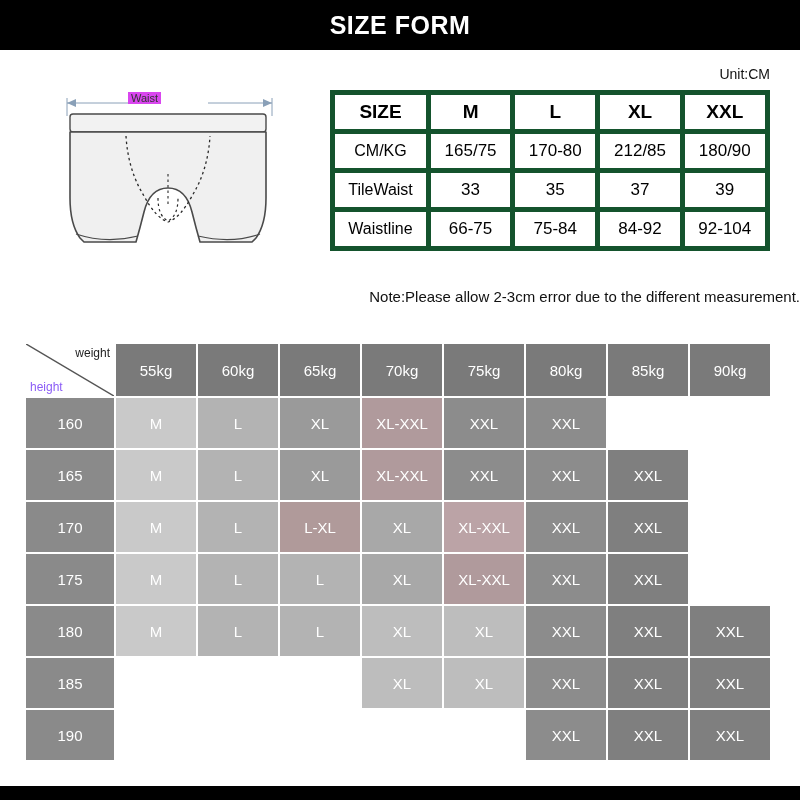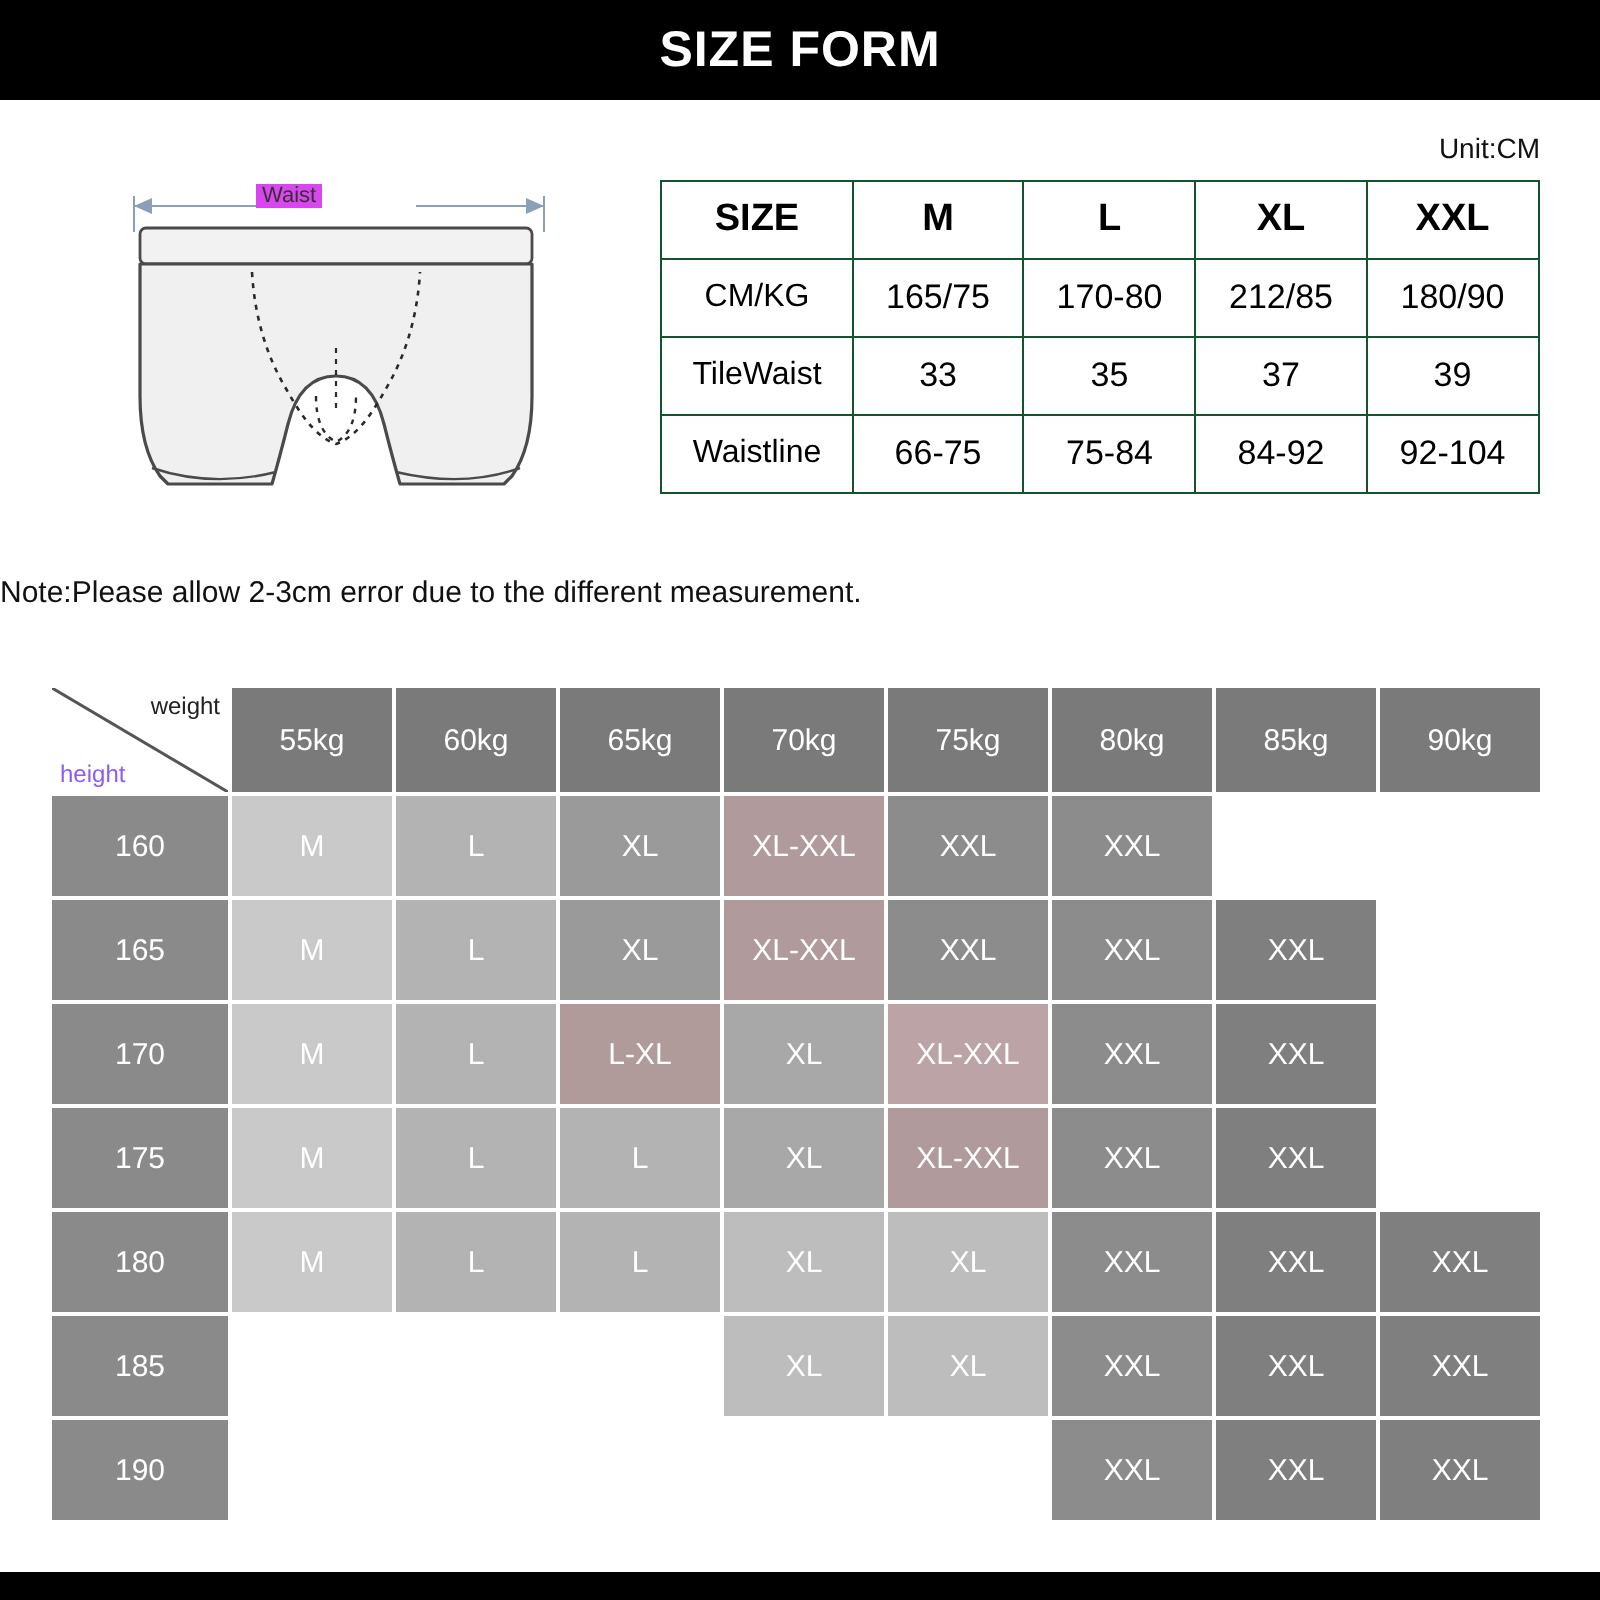--- a/index.html
+++ b/index.html
@@ -56,21 +56,21 @@
   }
 
   
   .size-table {
     position: absolute;
     left: 330px; top: 90px;
     border-collapse: collapse;
     width: 440px;
   }
   .size-table td, .size-table th {
-    border: 1px solid #14532d;
+    border: 5px solid #14532d;
     text-align: center;
     font-size: 17px;
     color: #000;
     font-weight: normal;
     height: 39px;
     padding: 0 2px;
   }
   .size-table th {
     font-weight: bold;
     font-size: 19px;
@@ -79,21 +79,21 @@
     width: 96px;
     font-size: 16px;
   }
   .size-table th.col-label { font-size: 19px; }
 
   
   .note {
     position: absolute;
     left: 0; top: 288px;
     width: 800px;
-    text-align: left;
+    text-align: right;
     font-size: 15px;
     color: #111;
   }
 
   
   .matrix {
     position: absolute;
     left: 24px; top: 342px;
     border-collapse: collapse;
   }

